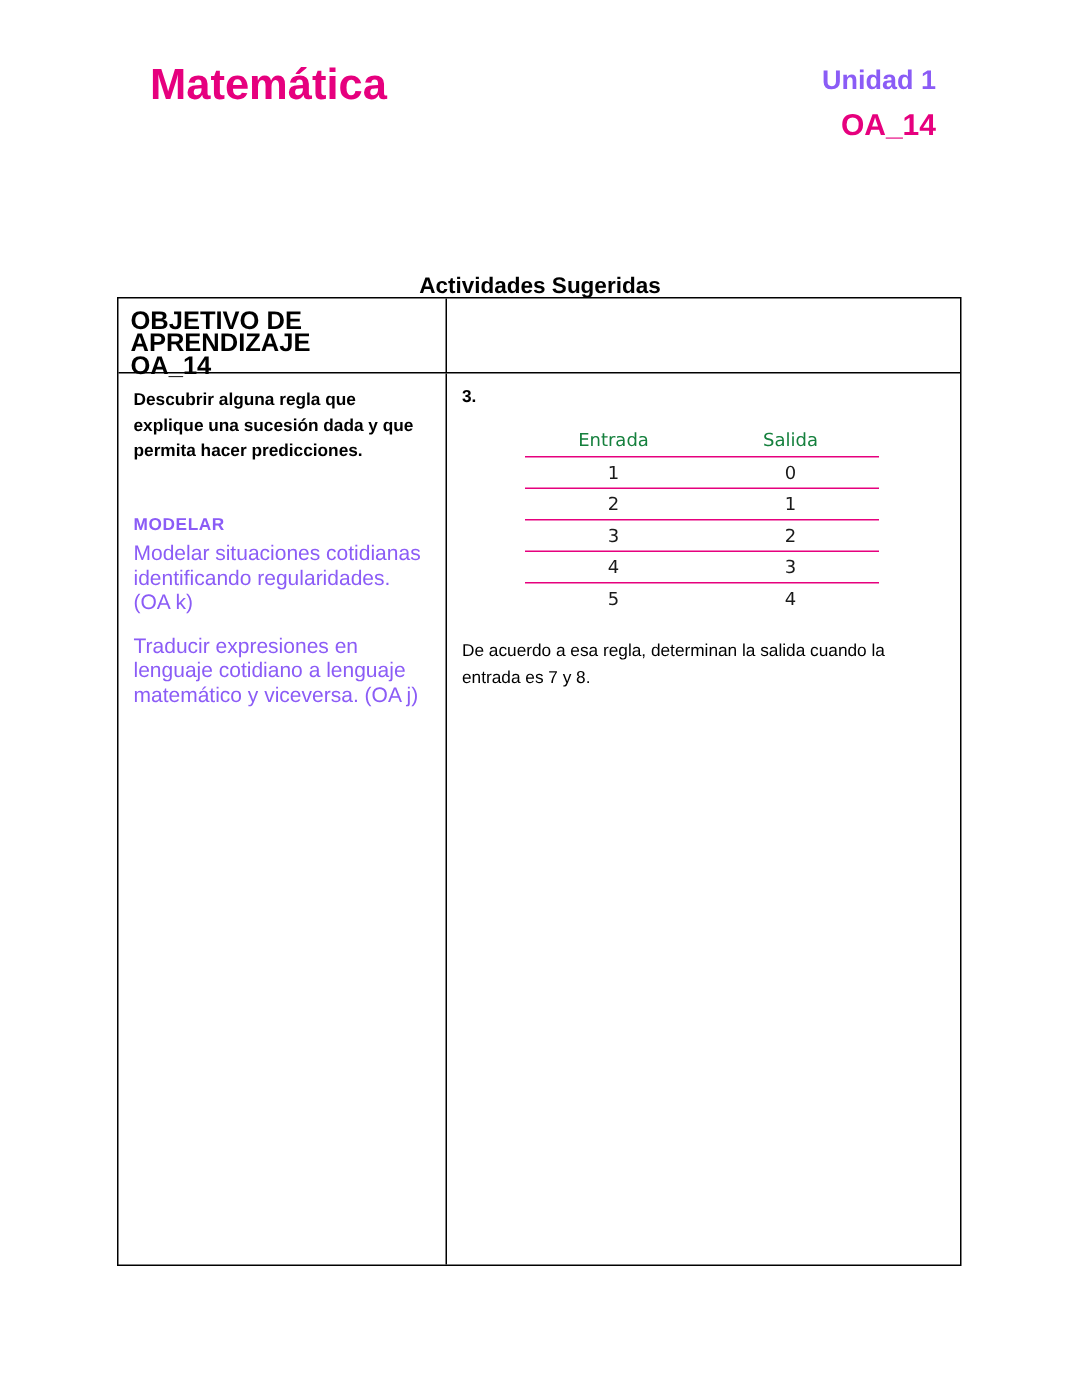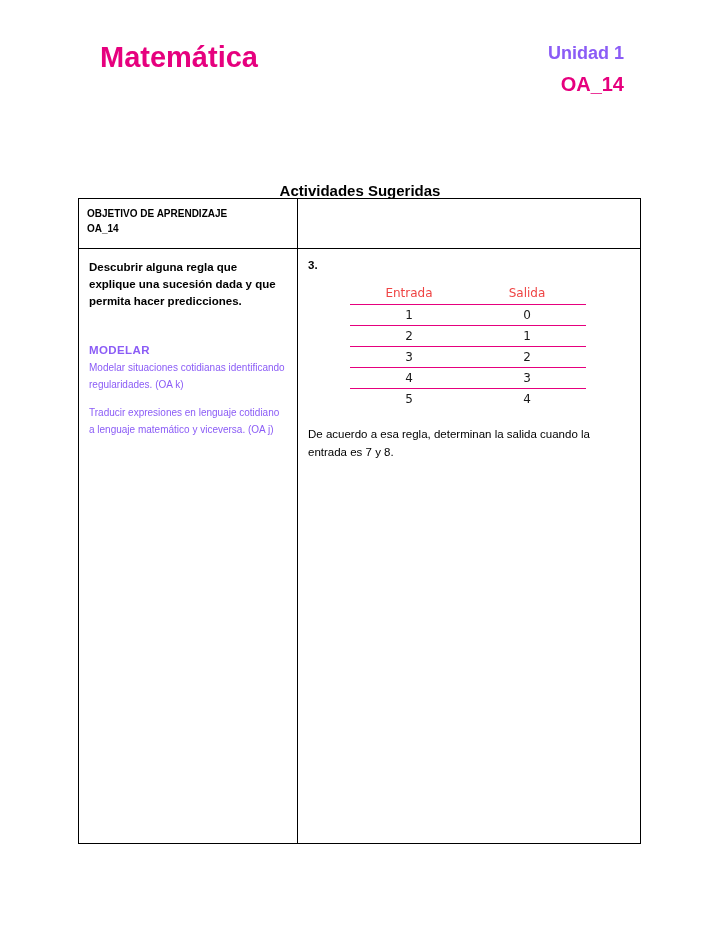--- a/index.html
+++ b/index.html
@@ -96,21 +96,21 @@
     display: flex;
     height: 50px;
     border-bottom: 1px solid #000000;
     box-sizing: border-box;
   }
   .mt-head .col-left {
     width: 219px;
     box-sizing: border-box;
     border-right: 1px solid #000000;
     padding: 7px 8px 0 8px;
-    font-size: 10px;
+    font-size: 17px;
     font-weight: bold;
     line-height: 15px;
   }
   .mt-head .col-right {
     flex: 1;
     box-sizing: border-box;
     padding: 7px 8px 0 8px;
     font-size: 11.5px;
     font-weight: bold;
     text-align: center;
@@ -141,21 +141,21 @@
     margin-top: 34px;
     color: #8b5cf6;
   }
   .modelar-title {
     font-size: 11.5px;
     font-weight: bold;
     letter-spacing: 0.4px;
     margin: 0 0 4px 0;
   }
   .modelar-text {
-    font-size: 10px;
+    font-size: 14px;
     line-height: 16.5px;
     margin: 0;
   }
   .modelar-text + .modelar-text {
     margin-top: 12px;
   }
 
   
   .act-number {
     font-size: 11.5px;
@@ -179,21 +179,21 @@
     width: 236px;
     border-collapse: collapse;
     font-family: "DejaVu Sans", sans-serif;
   }
   .data-table th {
     font-size: 12px;
     font-weight: normal;
     text-align: center;
     padding: 1px 0 4px 0;
     border-bottom: 1.6px solid #e6007e;
-    color: #ef4444;
+    color: #15803d;
   }
   .data-table td {
     font-size: 12px;
     text-align: center;
     padding: 3px 0 3px 0;
     border-bottom: 1.6px solid #e6007e;
     color: #1a1a1a;
   }
   .data-table tr:last-child td {
     border-bottom: none;

